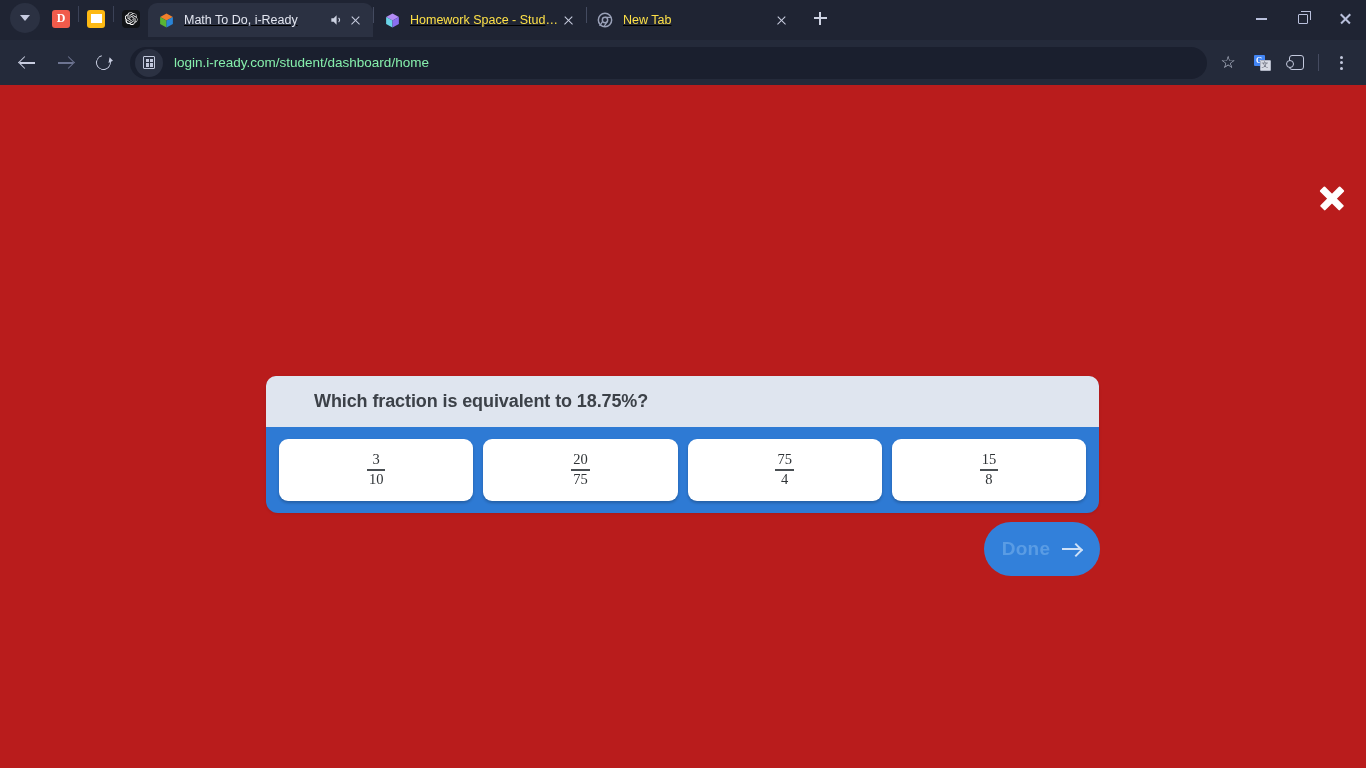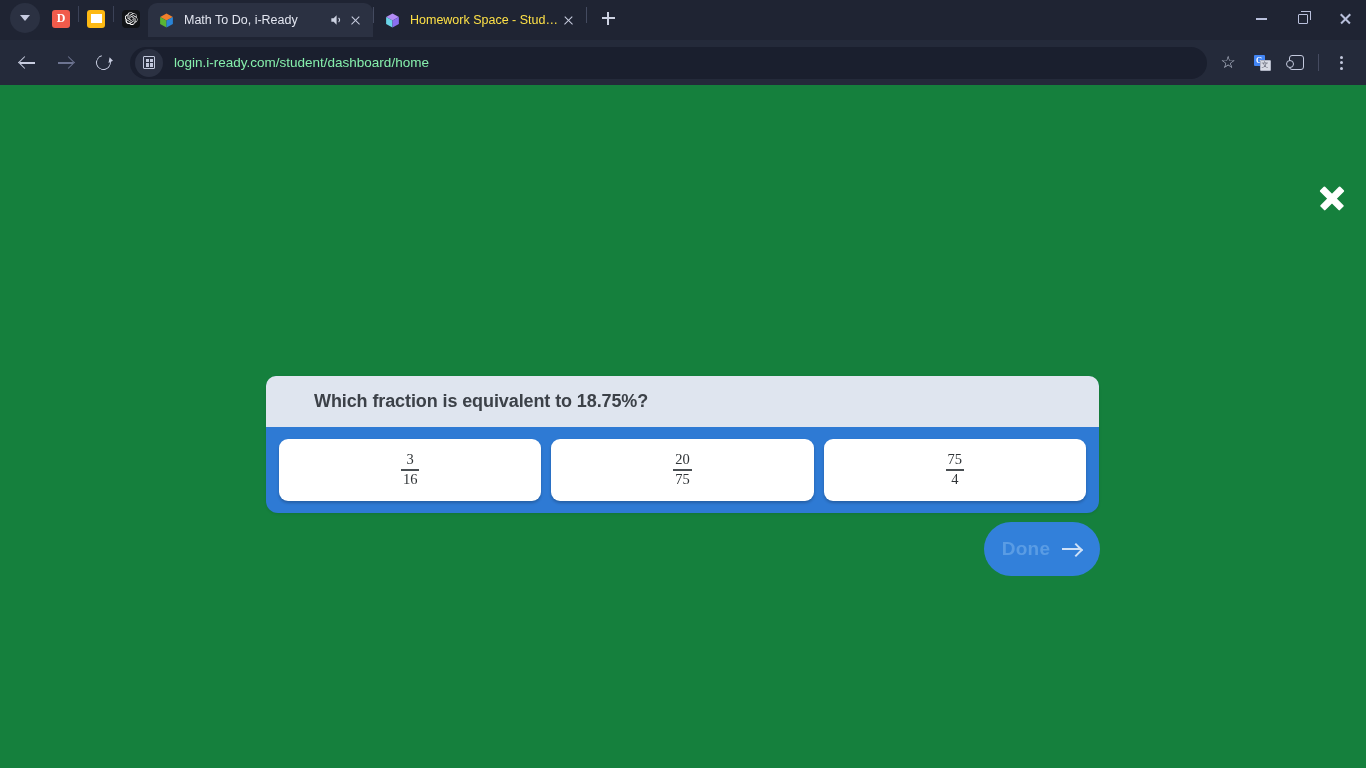--- a/index.html
+++ b/index.html
@@ -67,20 +67,21 @@
     display: flex; align-items: center; justify-content: center;
   }
 
   .tab {
     height: 34px;
     display: flex; align-items: center;
     border-radius: 9px 9px 0 0;
     padding: 0 8px 0 10px;
     position: relative;
     min-width: 0;
+    text-decoration: underline;
   }
   .tab.active { background: #2b3142; width: 225px; }
   .tab.inactive { width: 212px; }
 
   .tab-fav { width: 17px; height: 17px; flex: 0 0 17px; margin-right: 9px; }
   .tab-title {
     font-size: 12.5px; color: #e3e6f0;
     white-space: nowrap; overflow: hidden; text-overflow: ellipsis;
     flex: 1 1 auto;
   }
@@ -258,21 +259,21 @@
     background: #242a3a;
   }
   .tb-sep { width: 1px; height: 17px; background: #454b60; margin: 0 5px; }
   .kebab { display: flex; flex-direction: column; gap: 2.5px; }
   .kebab i { width: 3px; height: 3px; border-radius: 50%; background: #c3c9dd; display: block; }
 
   
   .page {
     position: relative;
     width: 1366px; height: 683px;
-    background: #15803d;
+    background: #b91c1c;
     overflow: hidden;
   }
 
   .close-x {
     position: absolute; top: 92px; right: 12px;
     width: 44px; height: 42px;
     display: flex; align-items: center; justify-content: center;
   }
   .close-x-glyph { position: relative; width: 26px; height: 26px; }
   .close-x-glyph::before, .close-x-glyph::after {
@@ -416,20 +417,33 @@
           </svg>
         </span>
         <span class="tab-title">Homework Space - StudyX</span>
         <span class="tab-close">
           <span class="x-glyph"></span>
         </span>
       </div>
 
       <div class="tab-sep"></div>
 
+      <div class="tab inactive">
+        <span class="tab-fav">
+          <svg width="16" height="16" viewBox="0 0 24 24" aria-hidden="true">
+            <circle cx="12" cy="12" r="10" fill="none" stroke="#9aa1b8" stroke-width="2.2"></circle>
+            <circle cx="12" cy="12" r="4" fill="none" stroke="#9aa1b8" stroke-width="2.2"></circle>
+            <path stroke="#9aa1b8" stroke-width="2" d="M12 8h9M8.5 14 4 21M15.5 14 11 21"></path>
+          </svg>
+        </span>
+        <span class="tab-title">New Tab</span>
+        <span class="tab-close">
+          <span class="x-glyph"></span>
+        </span>
+      </div>
 
       <div class="new-tab-btn">
         <span class="plus-glyph"></span>
       </div>
     </div>
 
     <div class="win-controls">
       <div class="win-btn">
           <span class="wc-min"></span>
         </div>
@@ -497,40 +511,47 @@
       <div class="question-header">
         <span class="question-text">Which fraction is equivalent to 18.75%?</span>
       </div>
 
       <div class="answers">
 
         <div class="answer-card">
           <span class="frac">
             <span class="num">3</span>
             <span class="bar"></span>
-            <span class="den">16</span>
+            <span class="den">10</span>
           </span>
         </div>
 
         <div class="answer-card">
           <span class="frac">
             <span class="num">20</span>
             <span class="bar"></span>
             <span class="den">75</span>
           </span>
         </div>
 
         <div class="answer-card">
           <span class="frac">
             <span class="num">75</span>
             <span class="bar"></span>
             <span class="den">4</span>
           </span>
         </div>
 
+        <div class="answer-card">
+          <span class="frac">
+            <span class="num">15</span>
+            <span class="bar"></span>
+            <span class="den">8</span>
+          </span>
+        </div>
 
       </div>
     </div>
 
     <div class="done-btn">
       <span class="done-label">Done</span>
       <span class="done-arrow"></span>
     </div>
 
   </div>

